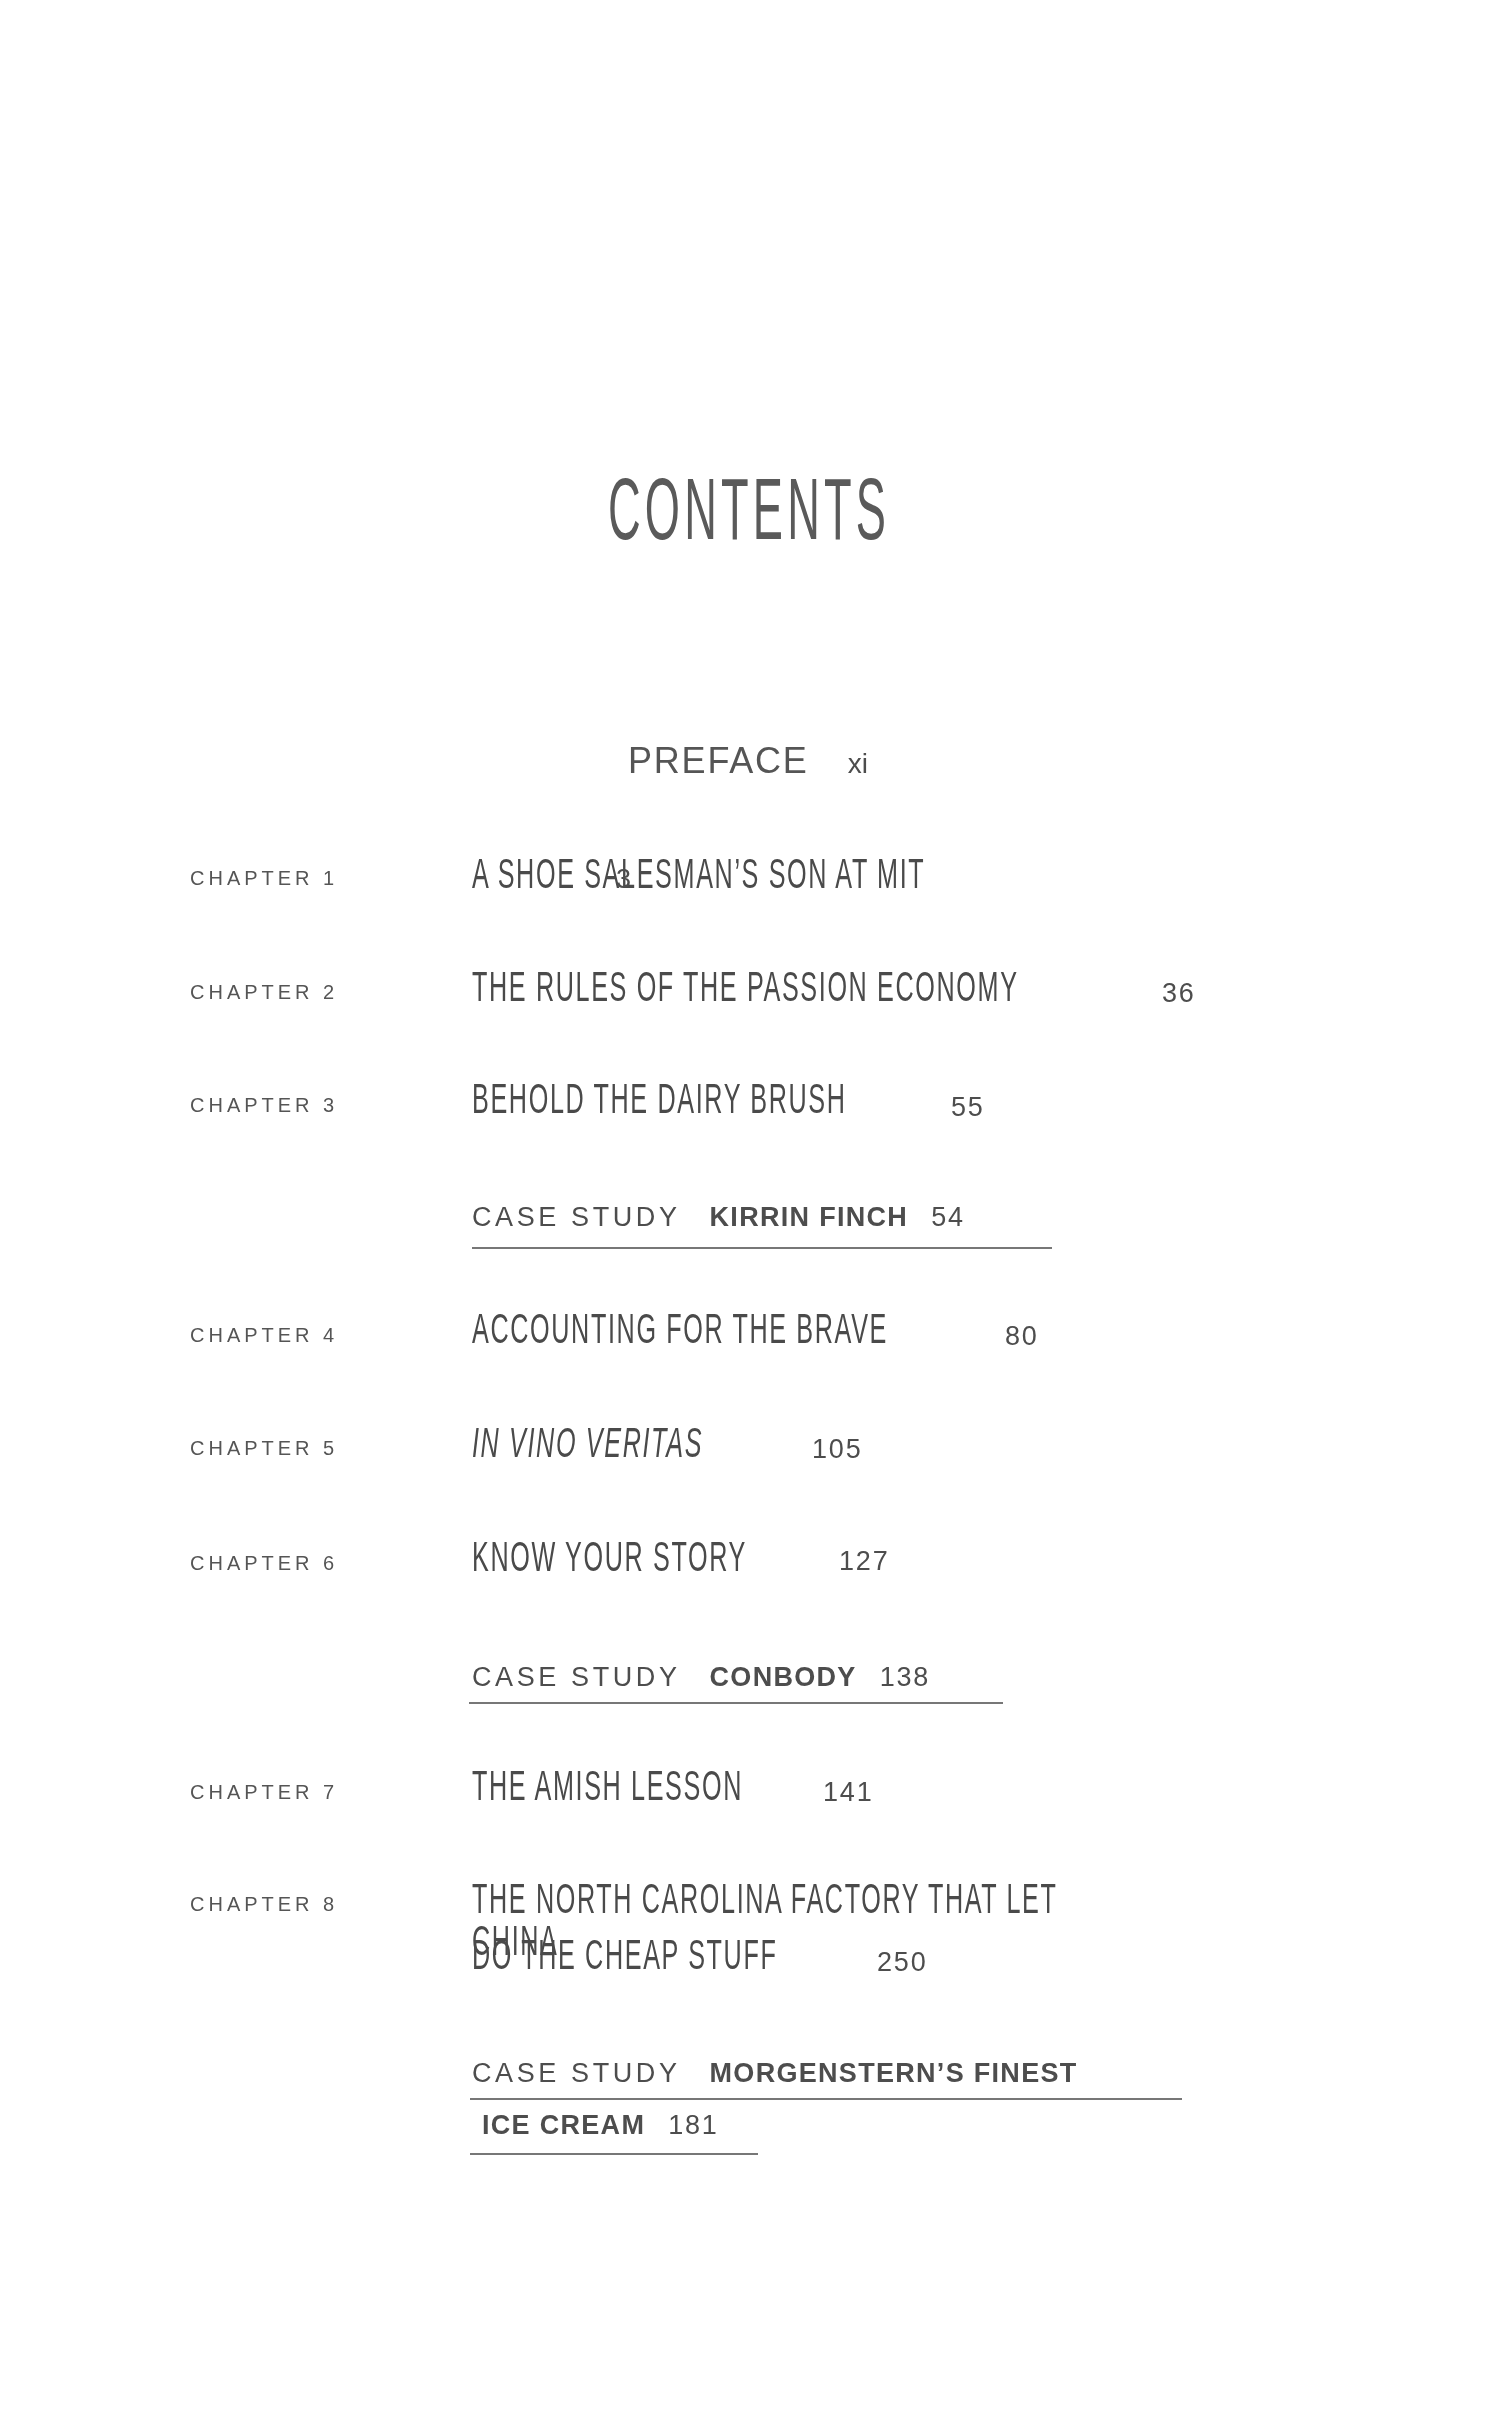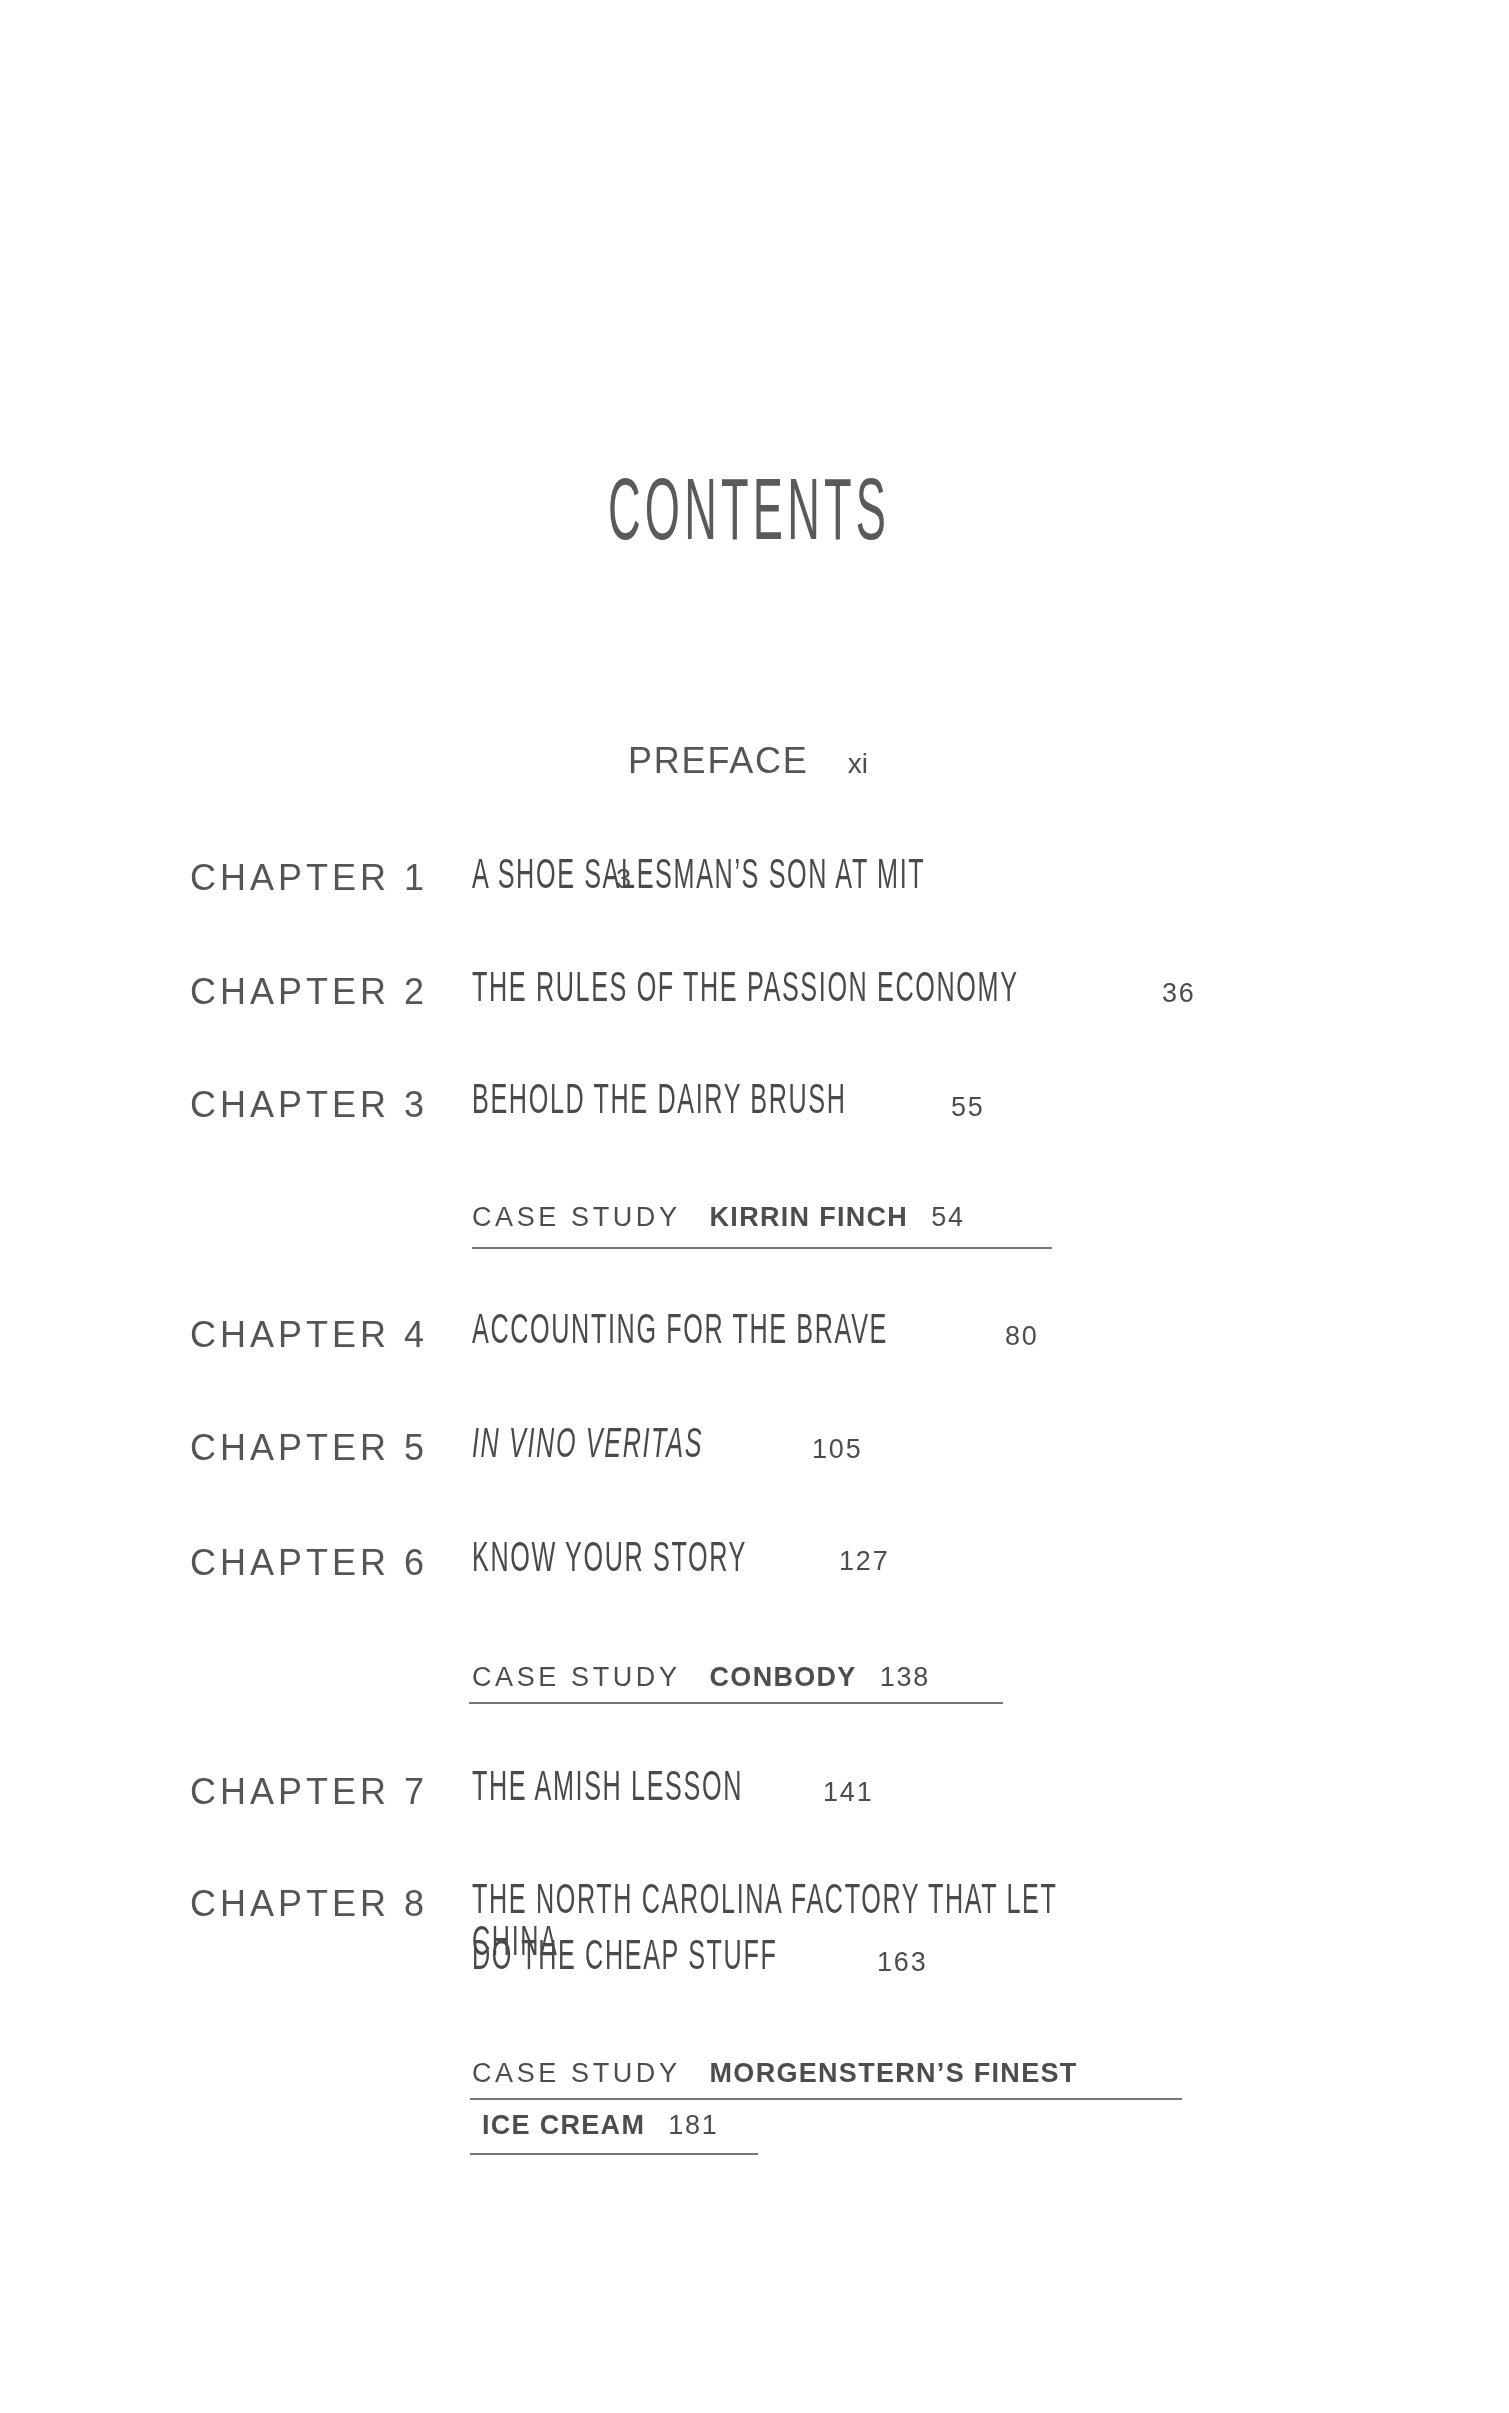--- a/index.html
+++ b/index.html
@@ -11,21 +11,21 @@
     font-size: 87px; line-height: 87px;
     letter-spacing: 8px;
     color: #5a5a5a;
     transform: scaleX(0.52); transform-origin: left top;
   }
   #preface { left: 628px; top: 743px; font-family: "Liberation Sans", sans-serif; font-size: 36px; line-height: 36px; letter-spacing: 1.8px; color: #555; }
   #preface .pg { font-size: 28px; margin-left: 39px; letter-spacing: 0; }
   .label {
     position: absolute; left: 190px;
     font-family: "Liberation Sans", sans-serif;
-    font-size: 36px; line-height: 28px; letter-spacing: 4px; color: #555;
+    font-size: 20px; line-height: 28px; letter-spacing: 4px; color: #555;
   }
   .title {
     position: absolute; left: 472px;
     font-family: "Liberation Sans", sans-serif;
     font-size: 42px; line-height: 42px;
     color: #4a4a4a;
     transform: scaleX(0.6); transform-origin: left top;
     letter-spacing: 2.7px;
   }
   .title.italic { font-style: italic; }
@@ -102,21 +102,21 @@
 <div>
   <span class="label" style="top:1778px">CHAPTER 7</span>
   <span class="title" style="top:1765px">THE AMISH LESSON</span>
   <span class="pg" style="left:823px;top:1779px">141</span>
 </div>
 
 <div>
   <span class="label" style="top:1890px">CHAPTER 8</span>
   <span class="title" style="top:1878px">THE NORTH CAROLINA FACTORY THAT LET CHINA</span>
   <span class="title" style="top:1934px">DO THE CHEAP STUFF</span>
-  <span class="pg" style="left:877px;top:1949px">163</span>
+  <span class="pg" style="left:877px;top:1949px">250</span>
 </div>
 
 <div>
   <div class="cs" style="top:2060px">
     <span class="cs-label">CASE STUDY</span><span class="cs-name">MORGENSTERN’S FINEST</span>
   </div>
   <div class="rule" style="left:470px;top:2098px;width:712px"></div>
   <div class="cs" style="top:2112px">
     <span class="cs-name" style="margin-left:10px">ICE CREAM</span><span class="cs-pg">181</span>
   </div>

